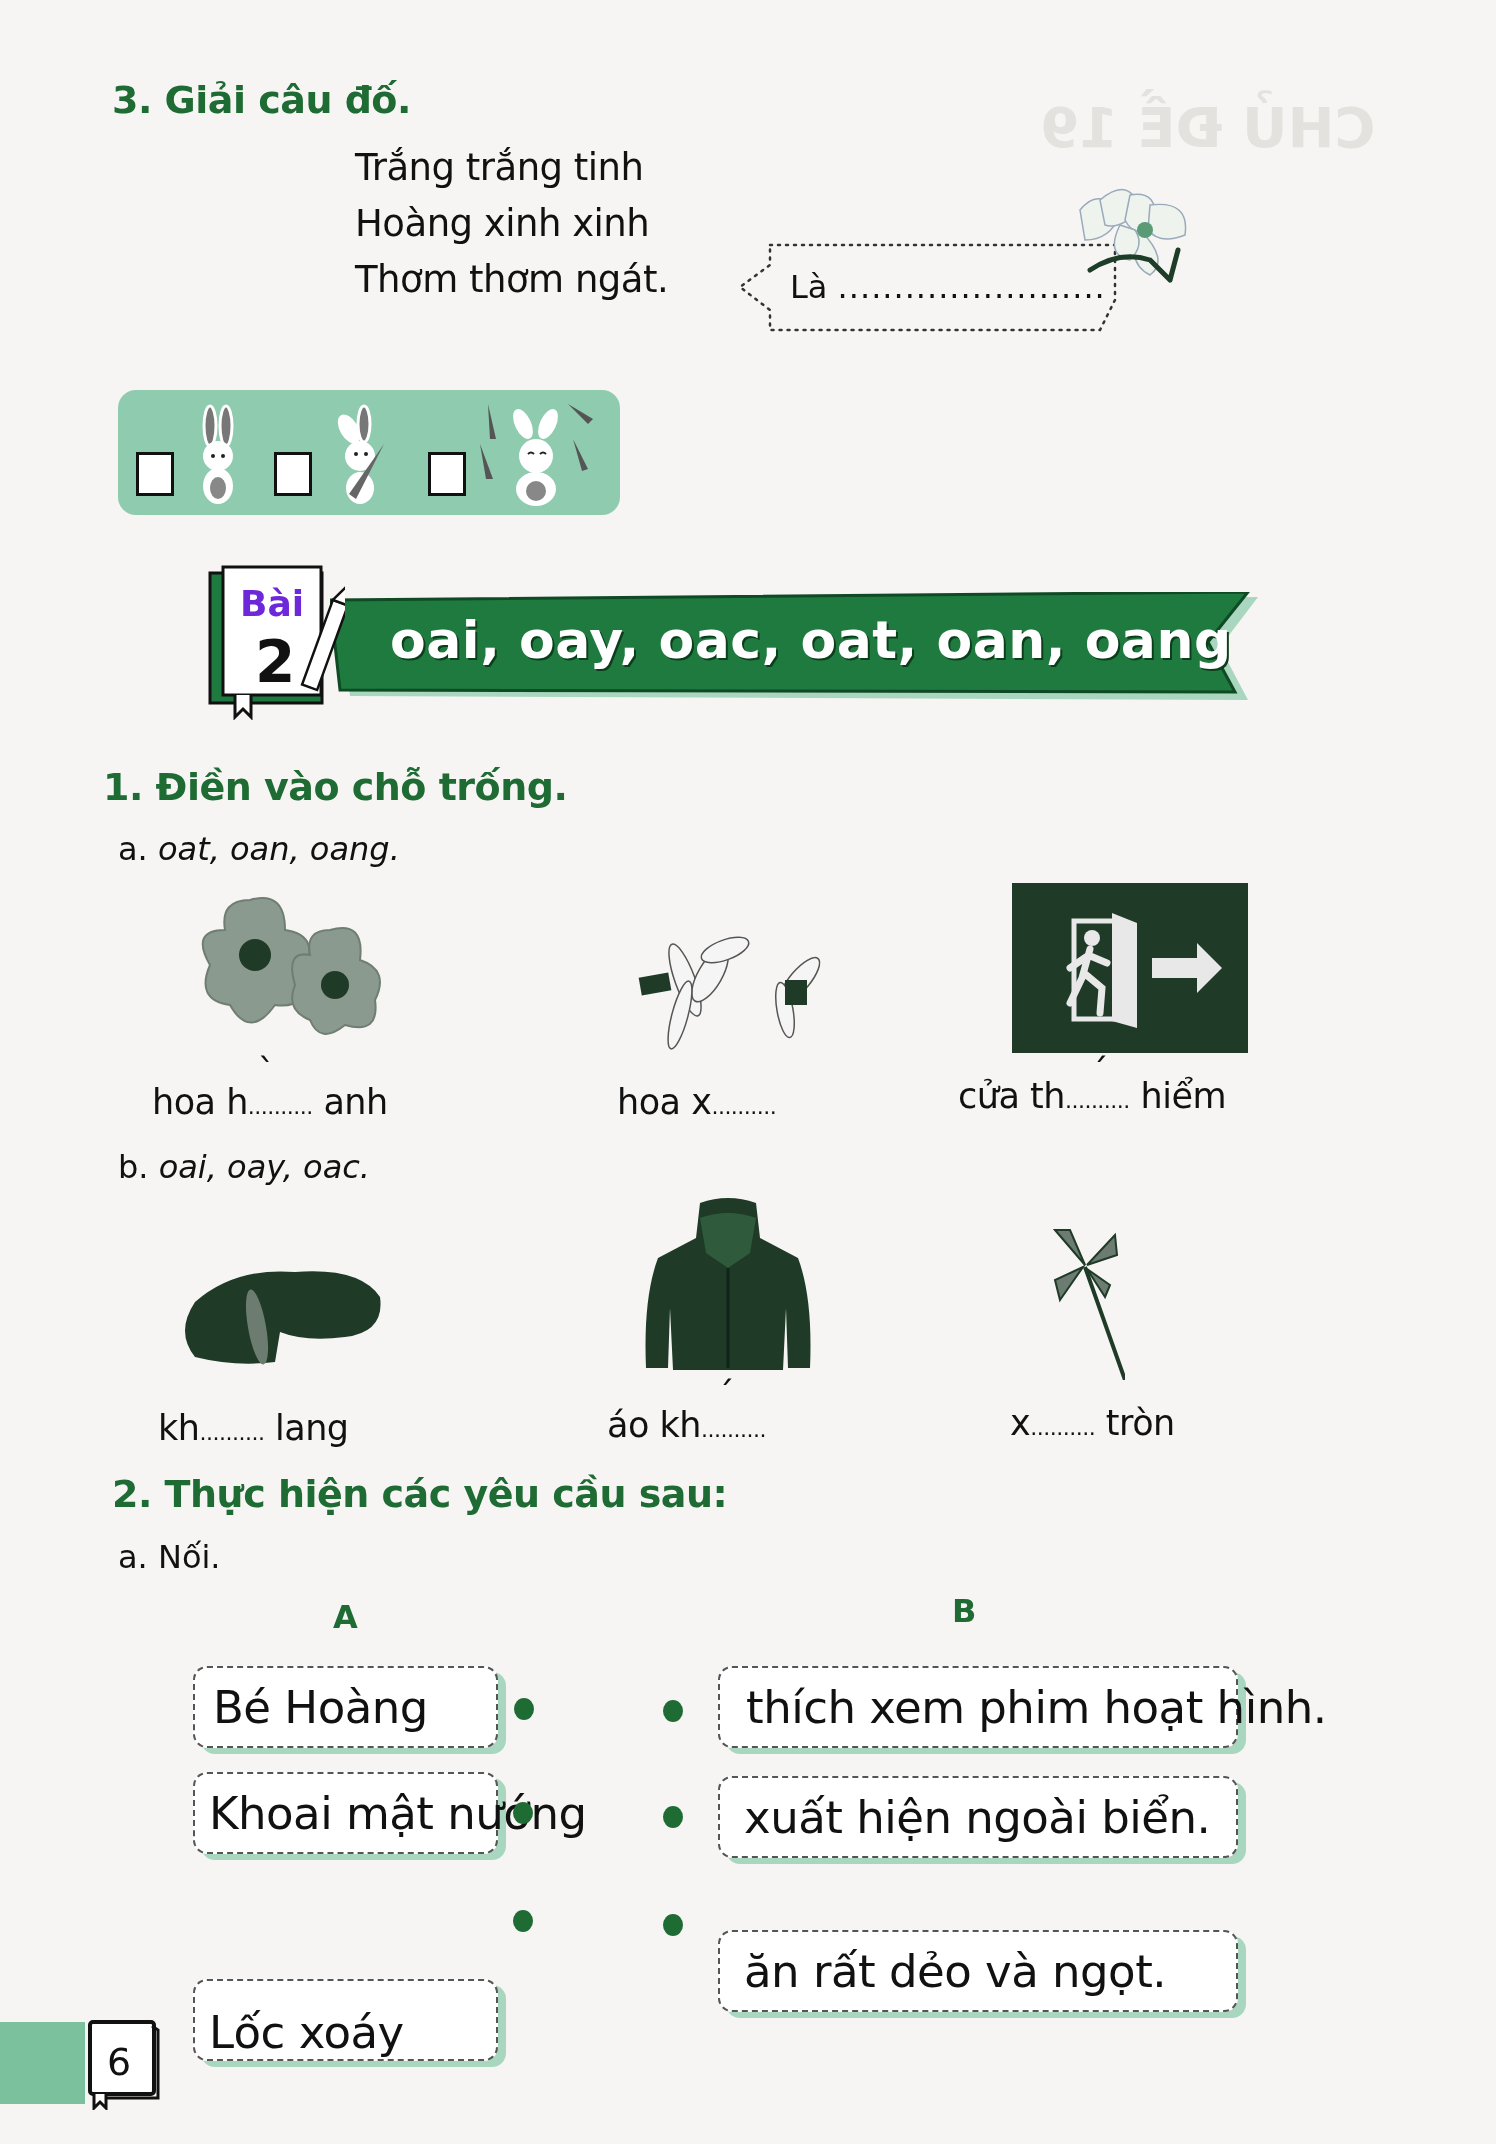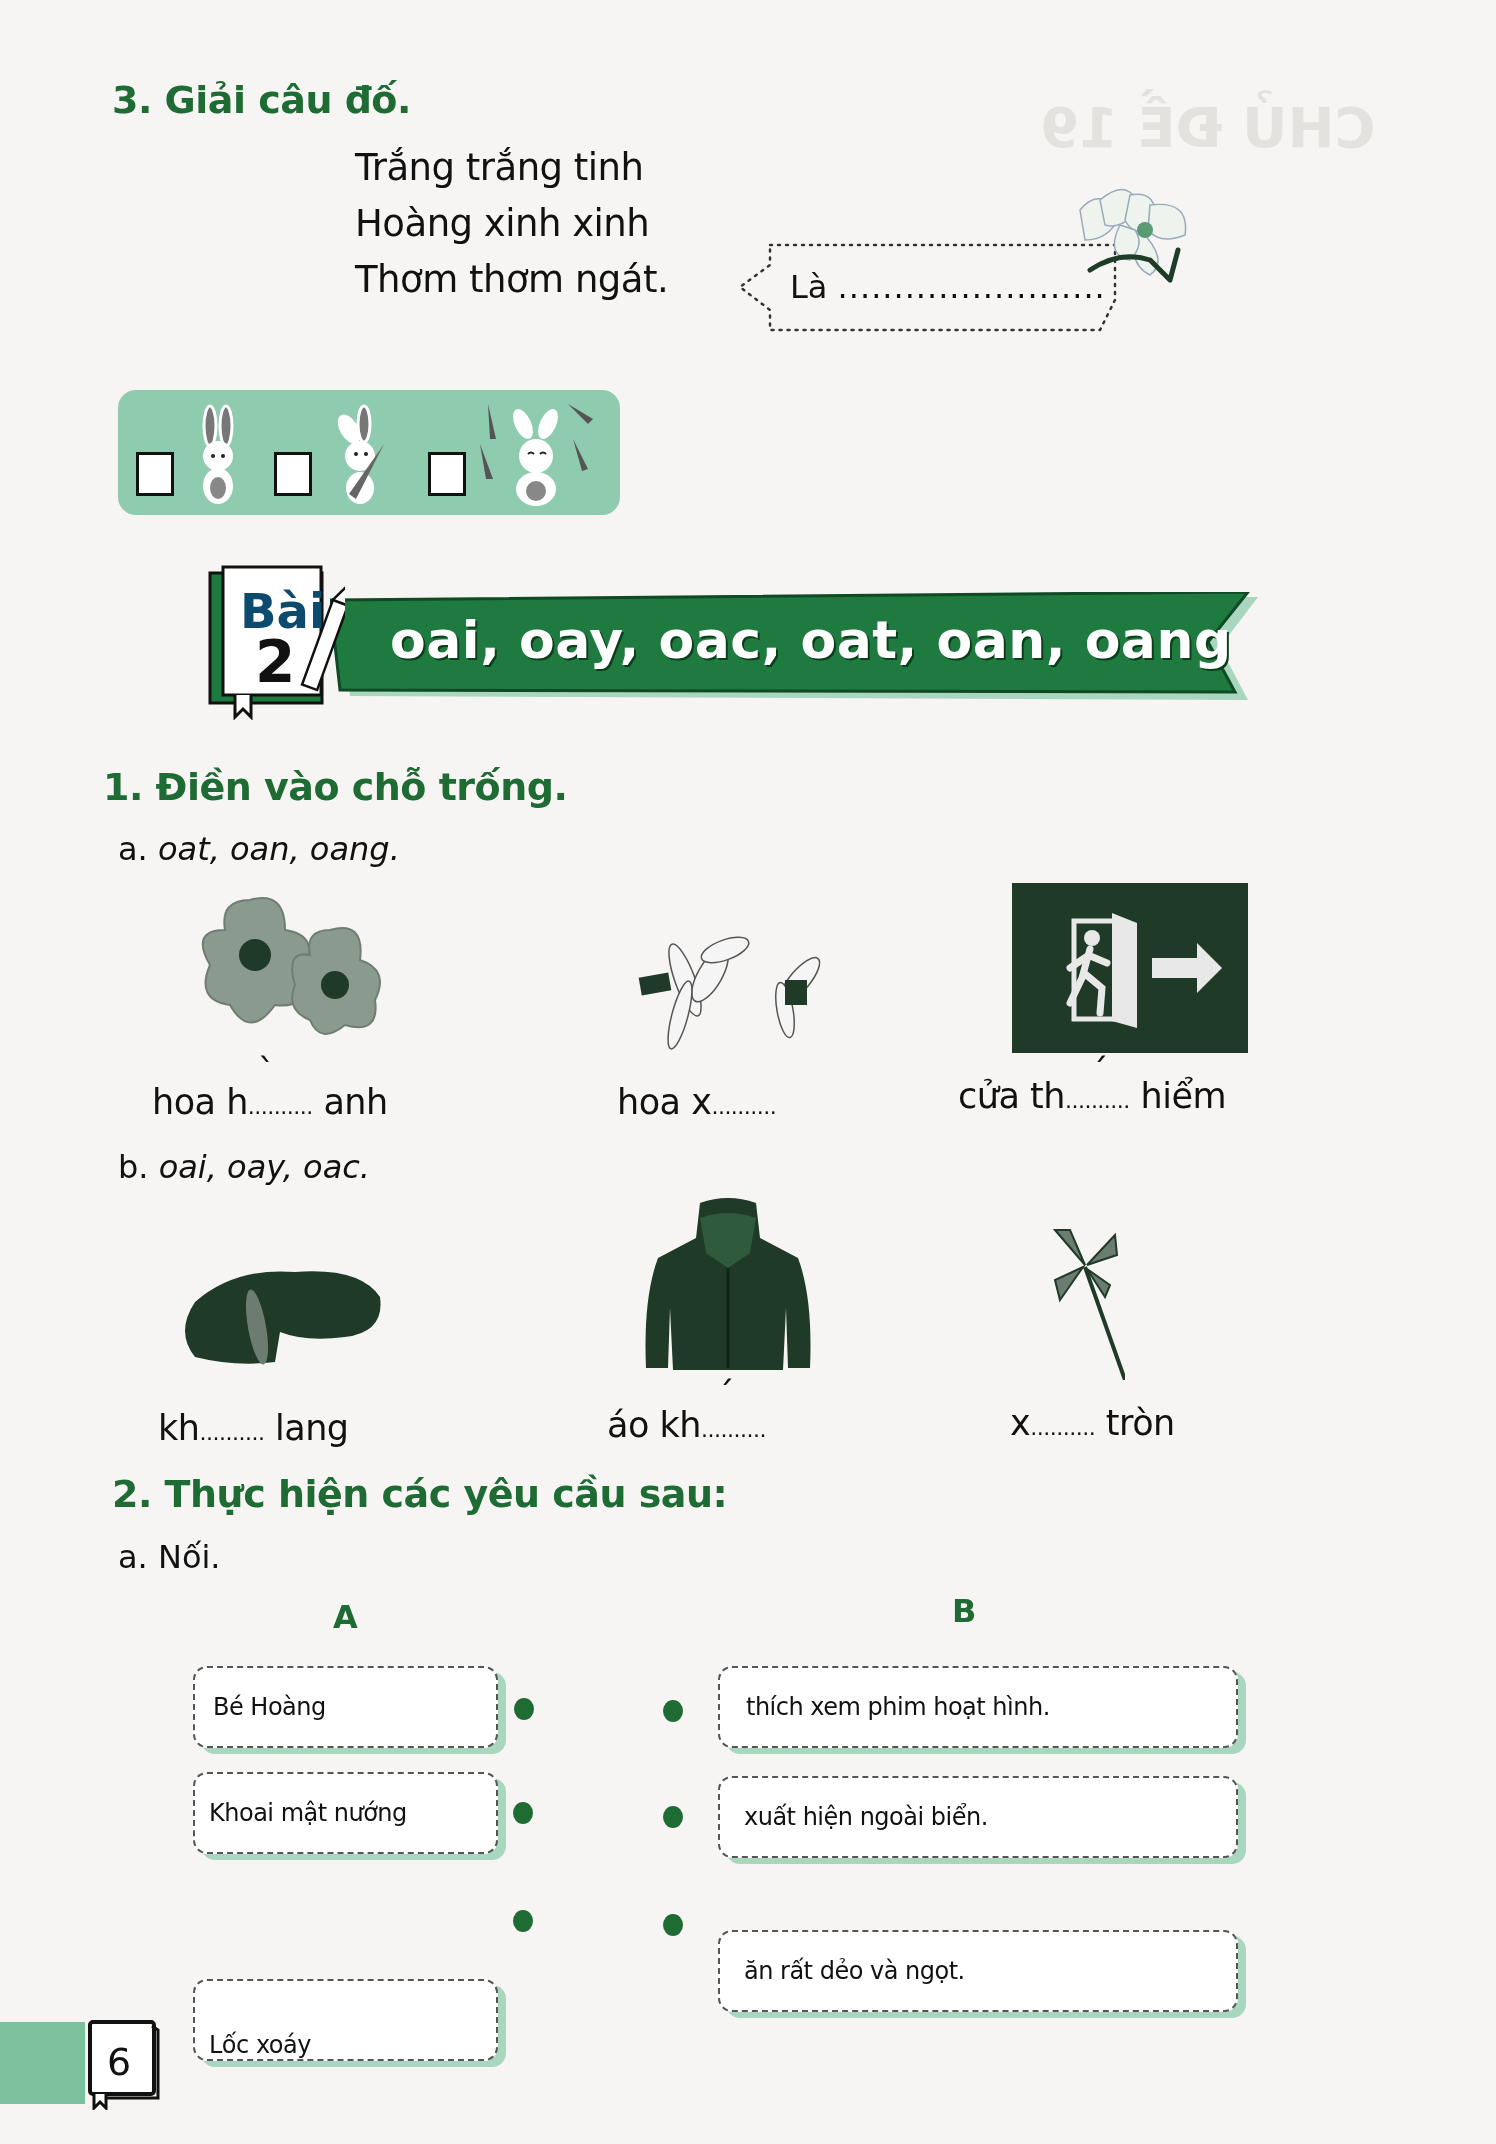--- a/index.html
+++ b/index.html
@@ -11,29 +11,29 @@
   .poem{font-size:37px;line-height:56px;letter-spacing:-0.5px;}
   .answer-box{left:735px;top:240px;width:390px;height:95px;}
   .answer-text{left:790px;top:268px;font-size:32px;}
   .rabbit-panel{left:118px;top:390px;width:502px;height:125px;background:#8fcbae;border-radius:18px;}
   .chk{position:absolute;top:62px;width:38px;height:44px;background:#fff;border:3px solid #111;box-sizing:border-box;}
   .rabbit{position:absolute;top:14px;width:60px;height:104px;}
   .banner-ribbon{left:330px;top:592px;width:930px;height:110px;}
   .banner-title{left:390px;top:610px;font-size:52px;font-weight:bold;color:#fff;letter-spacing:0.5px;
      text-shadow:2px 2px 0 #0c3e1c;}
   .book{left:205px;top:565px;width:140px;height:155px;}
-  .bai{left:240px;top:583px;font-size:48px;font-weight:bold;color:#0c4a6e;}
+  .bai{left:240px;top:583px;font-size:36px;font-weight:bold;color:#6d28d9;}
   .bai-num{left:255px;top:628px;font-size:58px;font-weight:bold;color:#111;}
   .sub{font-size:32px;}
   .sub i{font-style:italic;}
   .label{font-size:35px;white-space:nowrap;letter-spacing:-0.5px;}
   .pic{position:absolute;}
   .ab{font-size:32px;font-weight:bold;color:#1e6b34;}
   .mbox{position:absolute;background:#fff;border:2px dashed #555;border-radius:14px;box-shadow:8px 6px 0 #a8d6bf;
-        box-sizing:border-box;display:flex;align-items:center;font-size:24px;letter-spacing:-0.5px;white-space:nowrap;overflow:visible;}
+        box-sizing:border-box;display:flex;align-items:center;font-size:45px;letter-spacing:-0.5px;white-space:nowrap;overflow:visible;}
   .dot{position:absolute;width:20px;height:22px;border-radius:50%;background:#1e6b34;}
   .pg-bar{left:0;top:2022px;width:85px;height:82px;background:#7cc19e;}
   .pg-book{left:82px;top:2020px;width:78px;height:90px;}
   .pg-num{left:107px;top:2040px;font-size:38px;}
 </style>
 </head>
 <body>
 
 <div class="bleed" style="left:1040px;top:95px;font-size:56px;transform:scaleX(-1);">CHỦ ĐỀ 19</div>
 

